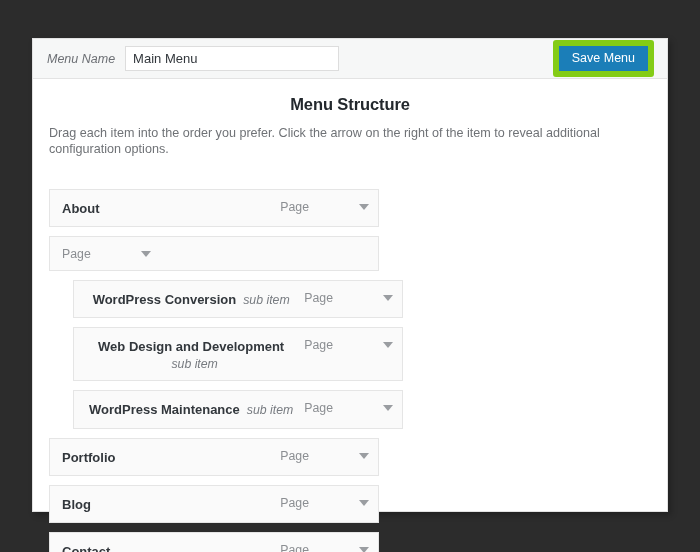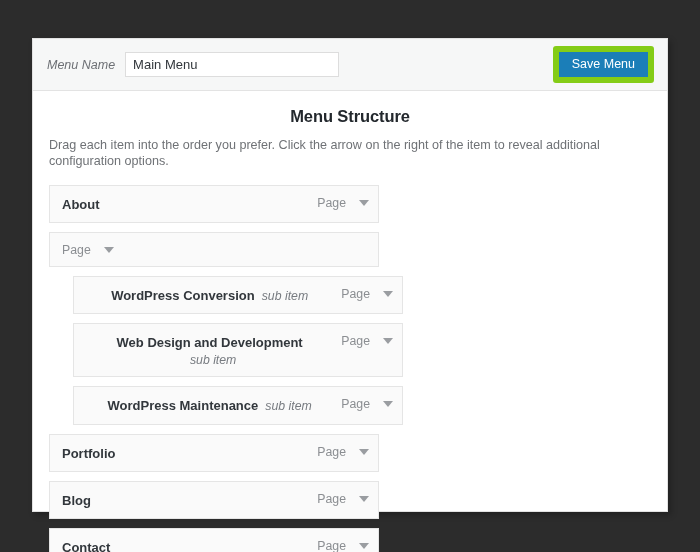--- a/index.html
+++ b/index.html
@@ -21,21 +21,21 @@
     width: 636px;
     height: 474px;
     background: #ffffff;
     border: 1px solid #e2e2e2;
     box-sizing: border-box;
     box-shadow: 3px 3px 6px rgba(0,0,0,0.25);
   }
 
   
   .menu-name-bar {
-    height: 52px;
+    height: 40px;
     background: #f6f7f7;
     border-bottom: 1px solid #e3e3e3;
     box-sizing: border-box;
     display: flex;
     align-items: center;
     padding: 0 13px 0 14px;
   }
   .menu-name-label {
     font-style: italic;
     font-size: 12.5px;
@@ -79,21 +79,21 @@
     font-size: 16.5px;
     font-weight: bold;
     color: #23282d;
     margin: 0 0 11px 0;
     letter-spacing: -0.1px;
     text-align: center;
   }
   .structure-desc {
     font-size: 12.6px;
     color: #6f7276;
-    margin: 0 0 15px 0;
+    margin: 0 0 31px 0;
     line-height: 1.3;
   }
 
   
   .menu-list {
     list-style: none;
     margin: 0;
     padding: 0;
   }
   .menu-item {
@@ -140,20 +140,21 @@
     display: block;
     margin-top: 2px;
     margin-left: 7px;
   }
 
   .item-controls {
     display: flex;
     align-items: center;
     flex: 0 0 auto;
     padding-top: 1px;
+    gap: 37px;
   }
   .item-type {
     font-size: 12.3px;
     color: #8b8e92;
     margin-right: 13px;
     white-space: nowrap;
   }
   .chevron-down {
     width: 0;
     height: 0;

